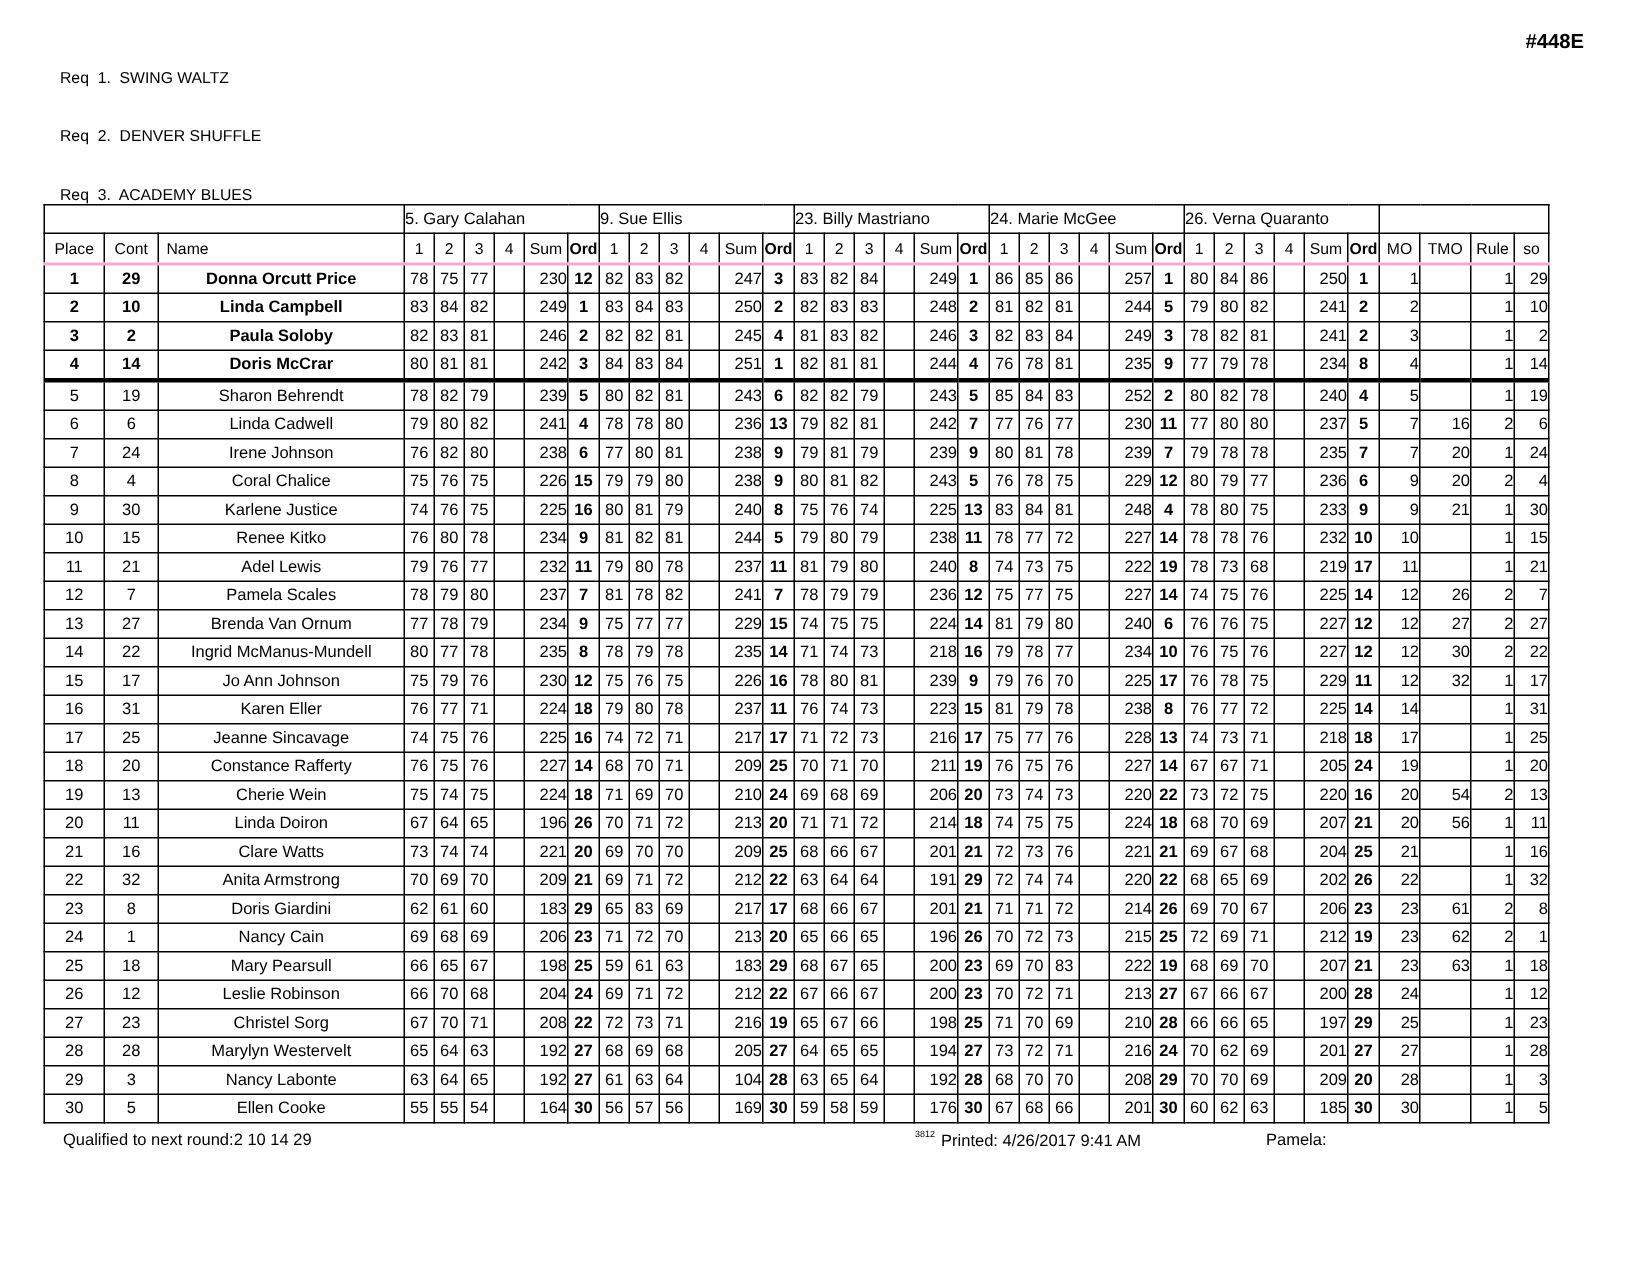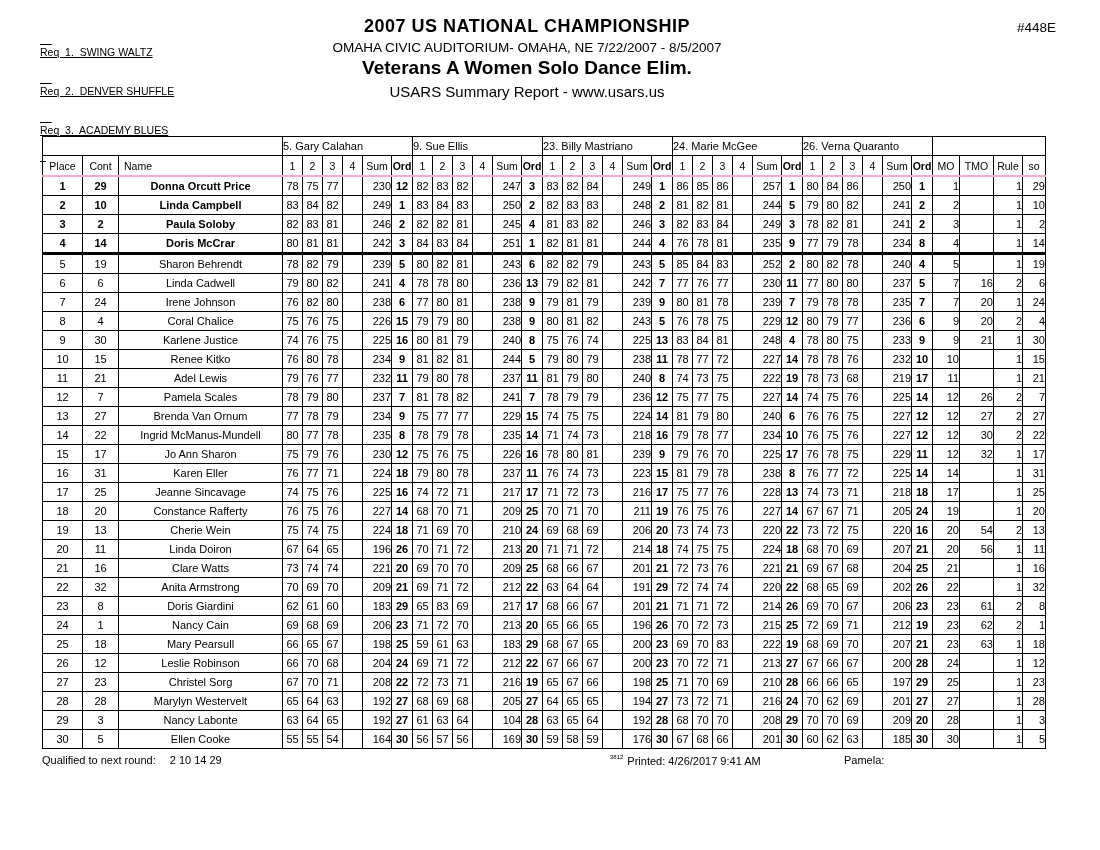--- a/index.html
+++ b/index.html
@@ -1,65 +1,59 @@
 <!DOCTYPE html>
 <html><head>
 <meta charset="utf-8">
 <style>
   html,body{margin:0;padding:0;background:#fff;}
   .page{position:relative;width:1100px;height:850px;background:#fff;color:#000;
         font-family:"Liberation Sans",sans-serif;overflow:hidden;}
-  .req{position:absolute;left:40px;top:20px;font-size:10.5px;line-height:13px;white-space:pre;text-decoration:underline;}
+  .req{position:absolute;left:40px;top:20px;font-size:10.5px;line-height:13px;white-space:pre;}
   .titles{position:absolute;left:0;top:16px;width:1054px;text-align:center;}
   .t1{font-size:18px;font-weight:bold;letter-spacing:.5px;}
   .t2{font-size:13.5px;margin-top:3px;}
   .t3{font-size:19px;font-weight:bold;margin-top:2px;}
   .t4{font-size:15px;margin-top:4px;}
-  .report-number{position:absolute;right:44px;top:20px;font-weight:normal;font-size:13.5px;}
+  .report-number{position:absolute;right:44px;top:20px;font-weight:bold;font-size:13.5px;}
 
-  table.results{position:absolute;left:42px;top:136px;border-collapse:collapse;
+  table.results{position:absolute;left:29px;top:136px;border-collapse:collapse;
                 table-layout:fixed;font-size:11px;}
   table.results td{border:1px solid #000;height:18px;overflow:hidden;white-space:nowrap;
                    padding:0;vertical-align:middle;}
   td.spacer{border:none;}
   td.jname{text-align:left;padding-left:4px;border-right:3px solid #000;font-size:11px;}
   tr.h2 td{border-bottom:2px solid #f9a8d4;font-size:10.5px;text-align:center;height:19px;}
   tr.h2 td.hname{text-align:left;padding-left:5px;}
   td.ord{border-left:3px solid #000;border-right:3px solid #000;text-align:center;font-weight:bold;}
   td.sc{text-align:center;}
   td.sum{text-align:right;padding-right:3px;}
   td.pl,td.ct{text-align:center;}
   td.nm{text-align:center;padding-left:5px;}
   td.rr{text-align:right;padding-right:6px;}
   tr.topq td.pl,tr.topq td.ct,tr.topq td.nm{font-weight:bold;}
   tr.cut td{border-bottom:3px solid #000;}
 
   .footer{position:absolute;left:42px;top:754px;width:1012px;height:20px;font-size:11px;}
-  .fq .qv{margin-left:14px;}
+  .fq .qv{}
   .fp{position:absolute;left:568px;top:0;}
   .sup{font-size:6px;vertical-align:6px;margin-right:4px;}
   .fs{position:absolute;left:802px;top:0;}
 </style>
 </head>
 <body>
 
 <div class="page">
 
   <div class="req">
     <div>Req  1.  SWING WALTZ</div>
     <div>Req  2.  DENVER SHUFFLE</div>
     <div>Req  3.  ACADEMY BLUES</div>
   </div>
 
-  <div class="titles">
-    <div class="t1">2007 US NATIONAL CHAMPIONSHIP</div>
-    <div class="t2">OMAHA CIVIC AUDITORIUM- OMAHA, NE  7/22/2007 - 8/5/2007</div>
-    <div class="t3">Veterans A Women Solo Dance Elim.</div>
-    <div class="t4">USARS Summary Report - www.usars.us</div>
-  </div>
 
   <div class="report-number">#448E</div>
 
   <table class="results">
       <colgroup>
         <col style="width: 40px;">
         <col style="width: 36px;">
         <col style="width: 164px;">
         <col style="width: 20px;">
         <col style="width: 20px;">
@@ -689,21 +683,21 @@
           <td class="sum">227</td>
           <td class="ord">12</td>
           <td class="rr">12</td>
           <td class="rr">30</td>
           <td class="rr">2</td>
           <td class="rr">22</td>
         </tr>
         <tr>
           <td class="pl">15</td>
           <td class="ct">17</td>
-          <td class="nm">Jo Ann Sharon</td>
+          <td class="nm">Jo Ann Johnson</td>
           <td class="sc">75</td>
           <td class="sc">79</td>
           <td class="sc">76</td>
           <td class="sc"></td>
           <td class="sum">230</td>
           <td class="ord">12</td>
           <td class="sc">75</td>
           <td class="sc">76</td>
           <td class="sc">75</td>
           <td class="sc"></td>

